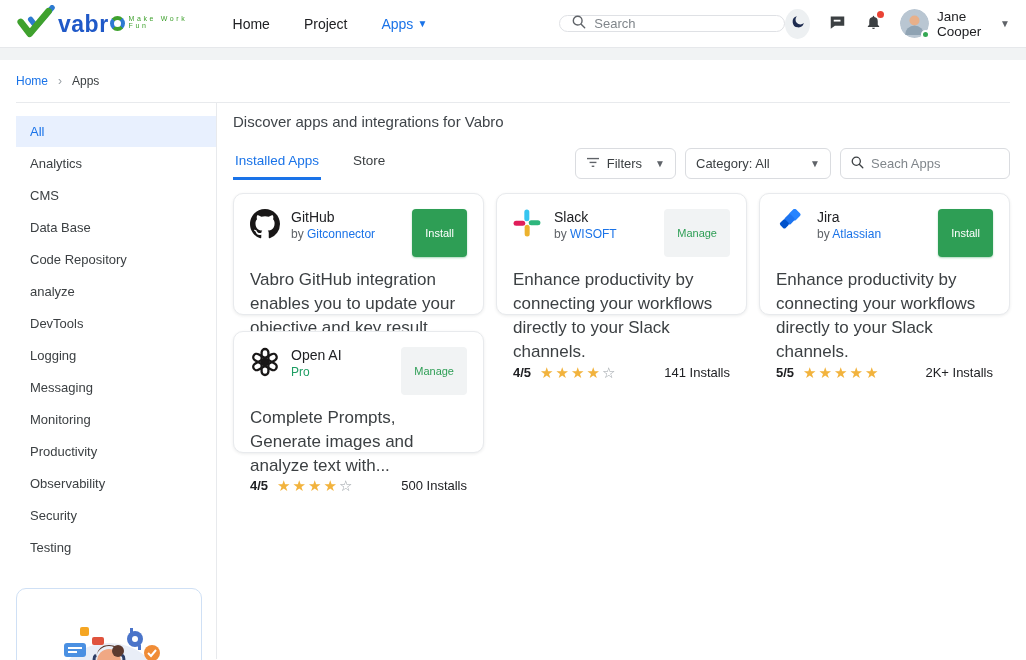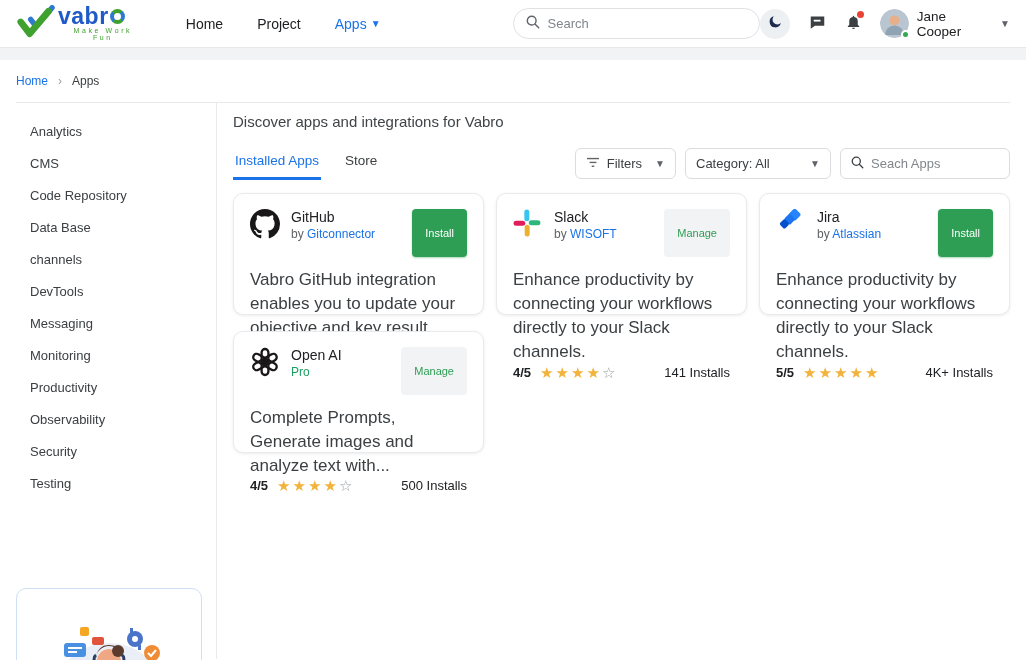--- a/index.html
+++ b/index.html
@@ -3,34 +3,34 @@
 <meta charset="utf-8">
 <style>
   * { margin:0; padding:0; box-sizing:border-box; }
   html,body { width:1026px; height:660px; overflow:hidden; background:#fff;
     font-family:"Liberation Sans", sans-serif; color:#3c4043; }
 
   
   .navbar { height:48px; display:flex; align-items:center; padding:0 16px;
     background:#fff; border-bottom:1px solid #e6e8eb; }
   .logo { display:flex; align-items:center; gap:2px; cursor:pointer; }
-  .logo-txt { display:flex; flex-direction:column;text-align:center; }
+  .logo-txt { display:flex; flex-direction:row; }
   .brand-line { display:flex; align-items:center; }
   .brand-text { font-size:23px; font-weight:700; color:#2059c8; letter-spacing:.5px; line-height:20px; }
   .logo-o { position:relative; width:15px; height:15px; border-radius:50%; margin-left:1px;
     background:conic-gradient(from 40deg,#2e7ad1 0 90deg,#3fa12e 90deg 180deg,#2e7ad1 180deg 270deg,#3fa12e 270deg 360deg); }
   .logo-o::after { content:""; position:absolute; inset:4px; background:#fff; border-radius:50%; }
   .tagline { font-size:7px; color:#3fa12e; letter-spacing:2.6px; margin-top:1px; padding-left:4px; }
 
   .nav-menu { display:flex; gap:34px; margin-left:42px; }
   .nav-item { font-size:14px; color:#202124; cursor:pointer; display:flex; align-items:center; gap:4px; }
   .nav-item.active { color:#1a73e8; font-weight:500; }
   .caret { font-size:10px; line-height:1; }
 
-  .nav-search { margin-left:132px; width:250px; height:31px; border:1px solid #dfe1e5;
+  .nav-search { margin-left:132px; width:250px; height:17px; border:1px solid #dfe1e5;
     border-radius:16px; display:flex; align-items:center; padding:0 12px; gap:8px; background:#fff;justify-content:space-between; }
   .nav-search input { border:none; outline:none; flex:1; font-size:13px; color:#3c4043;
     font-family:"Liberation Sans",sans-serif; background:transparent; }
   .nav-search input::placeholder { color:#80868b; }
 
   .nav-right { margin-left:auto; display:flex; align-items:center; gap:18px; }
   .moon-btn { width:30px; height:30px; border-radius:50%; background:#edf0f2; border:none;
     display:flex; align-items:center; justify-content:center; cursor:pointer; }
   .icon-btn { background:none; border:none; cursor:pointer; position:relative;
     display:flex; align-items:center; }
@@ -60,21 +60,21 @@
   .side-item.active { background:#e8f0fe; color:#1a73e8; }
   .side-illustration { position:absolute; top:485px; left:0; width:186px; height:150px;
     border:1px solid #cfe0f5; border-radius:10px; background:#fff; overflow:hidden;
     display:flex; align-items:flex-end; justify-content:center; }
 
   
   .main { flex:1; padding:10px 16px 0 16px; }
   .page-title { font-size:15px; font-weight:500; color:#3f4449; margin-bottom:17px; }
 
   .controls-row { display:flex; align-items:center; }
-  .tabs { display:flex; gap:22px; }
+  .tabs { display:flex; gap:30px; }
   .tab { font-size:13.5px; color:#3c4043; padding:6px 2px 9px; cursor:pointer;
     border-bottom:3px solid transparent; }
   .tab.active { color:#1a73e8; font-weight:500; border-bottom-color:#1a73e8; }
   .controls-right { margin-left:auto; display:flex; gap:9px; }
   .ctrl { height:31px; border:1px solid #dadce0; border-radius:6px; background:#fff;
     display:flex; align-items:center; gap:7px; padding:0 10px; font-size:13px; color:#3c4043; cursor:pointer; }
   .ctrl .caret { color:#5f6368; margin-left:6px; }
   .category-select { width:146px; }
   .category-select .caret { margin-left:auto; }
   .apps-search { width:170px; cursor:text; }
@@ -194,26 +194,28 @@
 
 <div class="breadcrumb-row">
   <span class="crumb-link">Home</span>
   <span class="crumb-sep">›</span>
   <span class="crumb-current">Apps</span>
 </div>
 
 <div class="layout">
   <aside class="sidebar" id="sidebar-mount">
 
+    <div class="side-item active"><span>All</span></div>
       <div class="side-item"><span>Analytics</span></div>
       <div class="side-item"><span>CMS</span></div>
+      <div class="side-item"><span>Data Base</span></div>
       <div class="side-item"><span>Code Repository</span></div>
-      <div class="side-item"><span>Data Base</span></div>
-      <div class="side-item"><span>channels</span></div>
+      <div class="side-item"><span>analyze</span></div>
       <div class="side-item"><span>DevTools</span></div>
+      <div class="side-item"><span>Logging</span></div>
       <div class="side-item"><span>Messaging</span></div>
       <div class="side-item"><span>Monitoring</span></div>
       <div class="side-item"><span>Productivity</span></div>
       <div class="side-item"><span>Observability</span></div>
       <div class="side-item"><span>Security</span></div>
       <div class="side-item"><span>Testing</span></div>
       <div class="side-illustration">
       <span>
         <svg width="150" height="118" viewBox="0 0 150 118">
           <ellipse cx="75" cy="70" rx="50" ry="42" fill="#e9eef7"></ellipse>
@@ -354,21 +356,21 @@
               <span>by</span>
               <span class="vendor blue">Atlassian</span>
             </div>
           </div>
           <button class="card-btn btn-primary">Install</button>
         </div>
         <div class="card-desc">Enhance productivity by connecting your workflows directly to your Slack channels.</div>
         <div class="card-foot">
           <span class="rating-num">5/5</span>
           <span class="stars"><span class="star filled">★</span><span class="star filled">★</span><span class="star filled">★</span><span class="star filled">★</span><span class="star filled">★</span></span>
-          <span class="installs">4K+ Installs</span>
+          <span class="installs">2K+ Installs</span>
         </div>
       </div>
         <div class="app-card">
         <div class="card-head">
 
           <span class="app-icon">
             <svg width="30" height="30" viewBox="0 0 30 30">
               <g stroke="#191717" stroke-width="2.3" fill="none">
                 <rect x="11.6" y="2" width="6.8" height="14.5" rx="3.4"></rect>
                 <rect x="11.6" y="2" width="6.8" height="14.5" rx="3.4" transform="rotate(60 15 15)"></rect>

